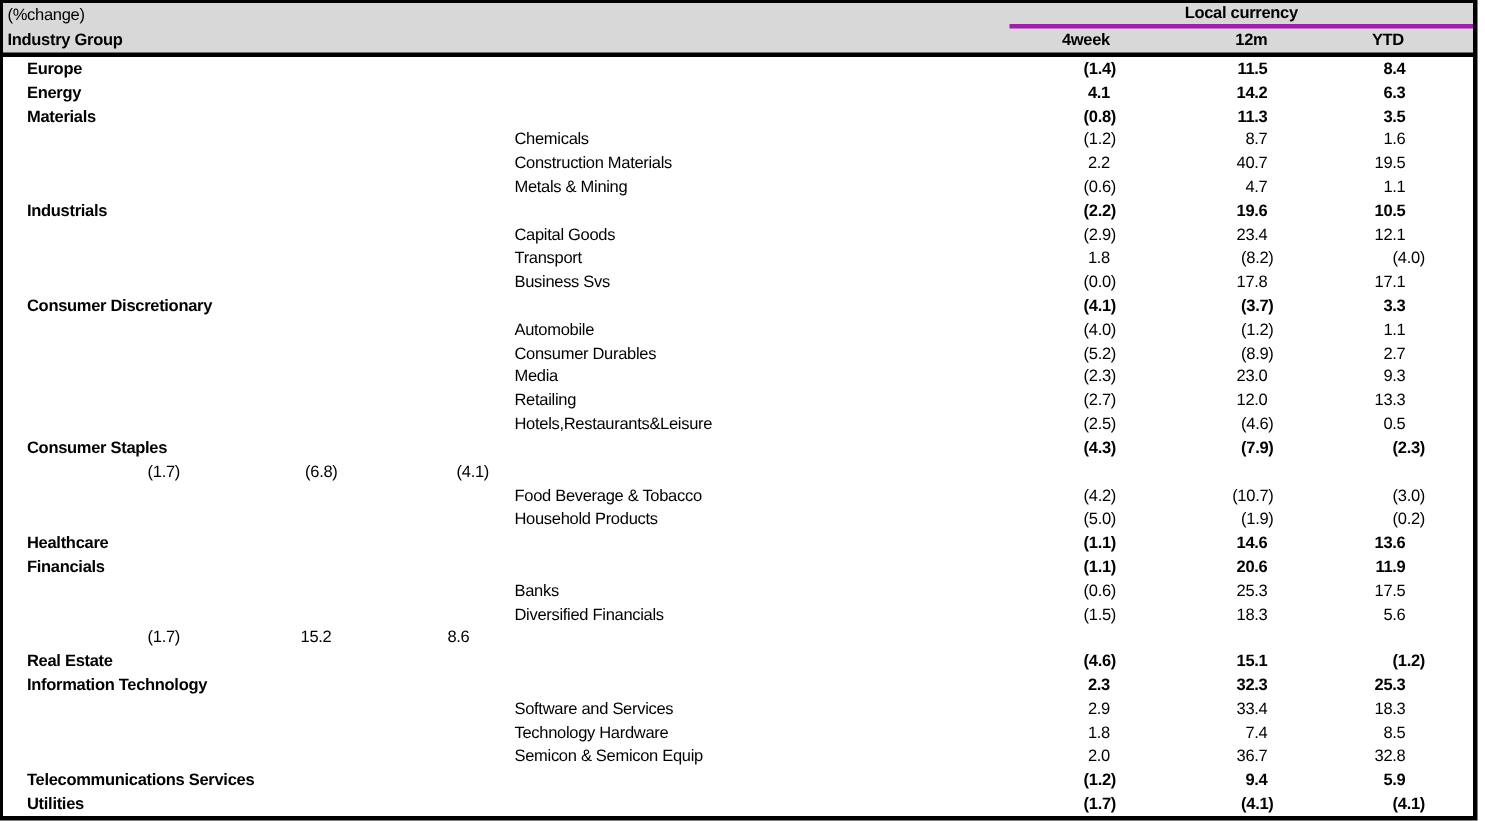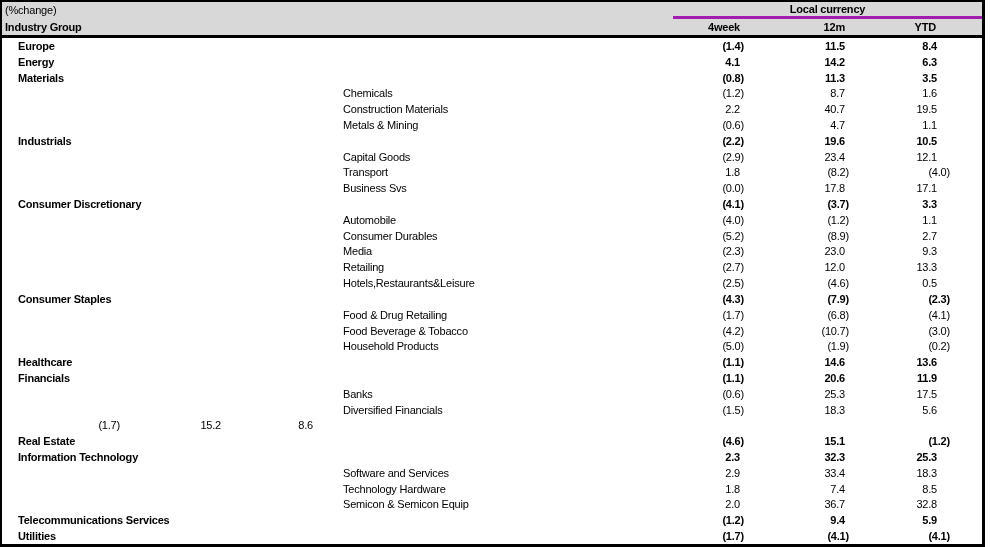--- a/index.html
+++ b/index.html
@@ -141,21 +141,20 @@
         <span class="v c2 neg">(4.6)</span>
         <span class="v c3 pos">0.5</span>
       </div>
       <div class="row group">
         <span class="lbl">Consumer Staples</span>
         <span class="v c1 neg">(4.3)</span>
         <span class="v c2 neg">(7.9)</span>
         <span class="v c3 neg">(2.3)</span>
       </div>
       <div class="row sub">
-        <span class="lbl">Food &amp; Drug Retailing</span>
         <span class="v c1 neg">(1.7)</span>
         <span class="v c2 neg">(6.8)</span>
         <span class="v c3 neg">(4.1)</span>
       </div>
       <div class="row sub">
         <span class="lbl">Food Beverage &amp; Tobacco</span>
         <span class="v c1 neg">(4.2)</span>
         <span class="v c2 neg">(10.7)</span>
         <span class="v c3 neg">(3.0)</span>
       </div>

